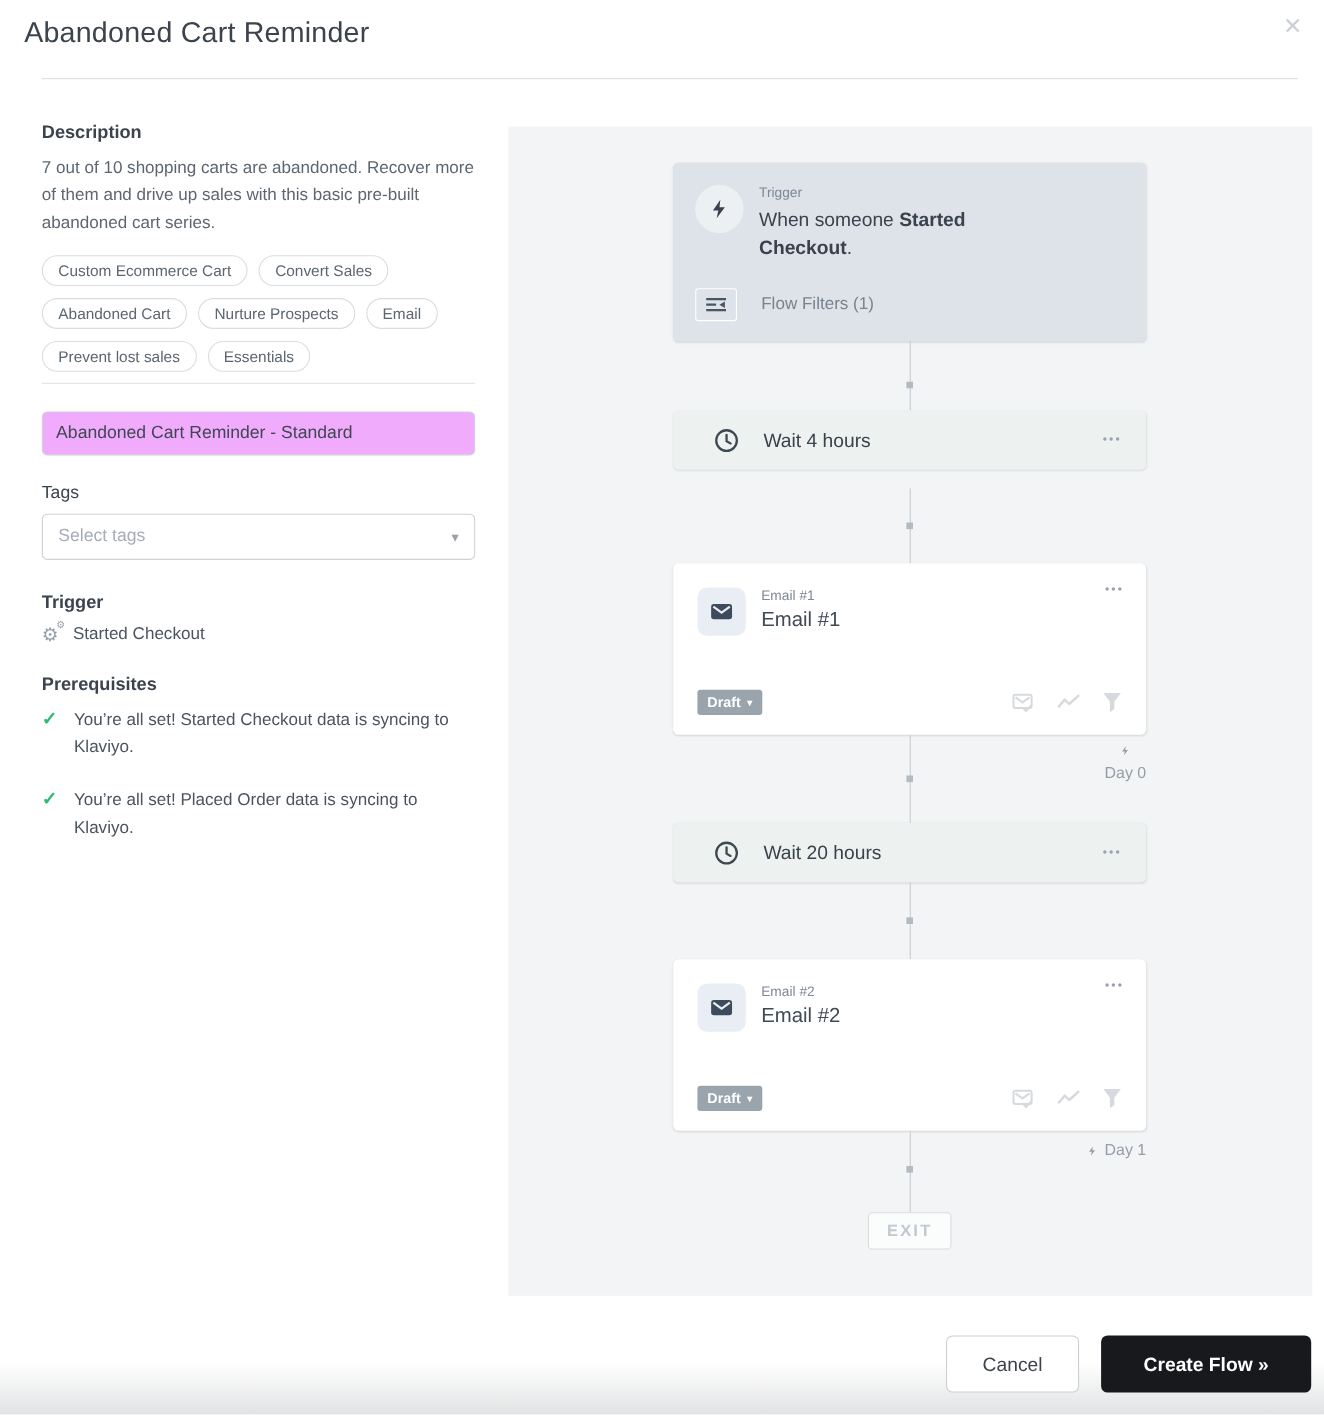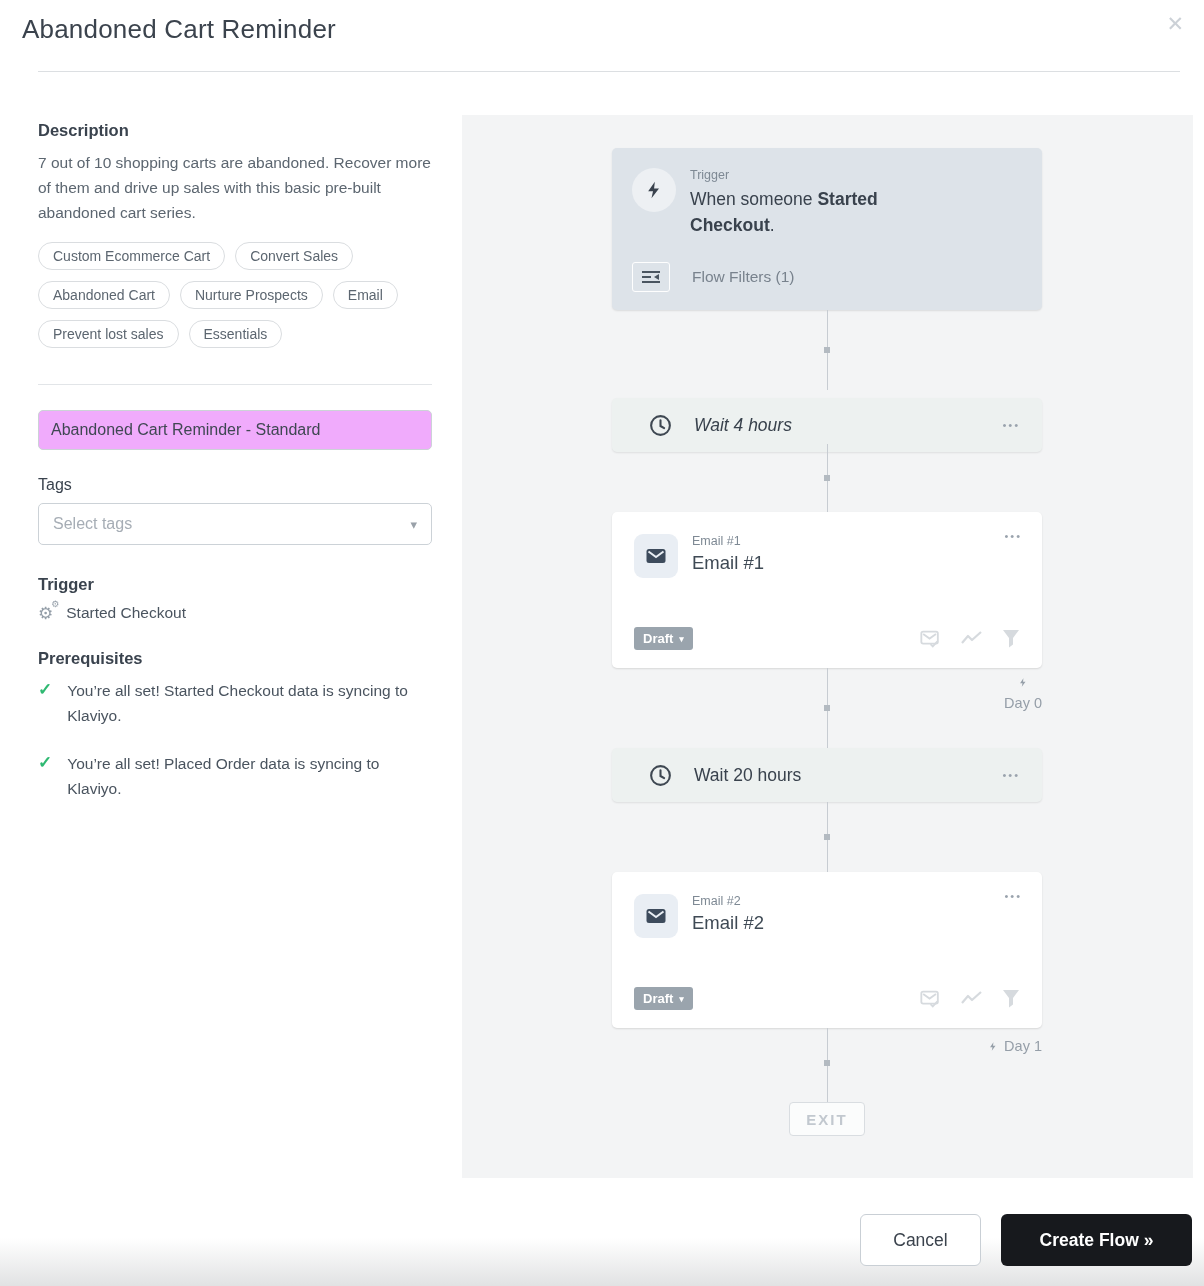--- a/index.html
+++ b/index.html
@@ -12,23 +12,23 @@
     overflow: hidden;
   }
 
   
   .modal-title { position: absolute; left: 22px; top: 14px; font-size: 26px; font-weight: 500; color: #3b434d; letter-spacing: .2px; }
   .close-btn { position: absolute; right: 14px; top: 6px; font-size: 21px; color: #ccd1d7; padding: 6px; cursor: pointer; font-weight: 400; }
   .top-divider { position: absolute; left: 38px; top: 71px; width: 1142px; border-top: 1px solid #dcdfe2; }
 
   
   .left-col { position: absolute; left: 38px; top: 110px; width: 394px; }
-  .section-heading { font-size: 16.5px; font-weight: 600; color: #3a434e; margin: 11px 0 10px; }
+  .section-heading { font-size: 16.5px; font-weight: 600; color: #3a434e; margin: 1px 0 10px; }
   .description-body { font-size: 15.5px; line-height: 25px; color: #5c6670; margin-bottom: 17px; }
-  .pill-wrap { display: flex; flex-wrap: wrap; gap: 11px 10px; margin-bottom: 36px; }
+  .pill-wrap { display: flex; flex-wrap: wrap; gap: 11px 10px; margin-bottom: 10px; }
   .pill { border: 1px solid #dadde0; border-radius: 15px; padding: 5px 14px; font-size: 14px; color: #5c6670; background: #fff; white-space: nowrap; }
   .left-divider { border-top: 1px solid #e2e5e8; margin: 0 0 25px; }
   .field-label { font-size: 16px; font-weight: 500; color: #3a434e; margin-bottom: 9px; }
   .name-input { width: 100%; height: 40px; border: 1px solid #ccd2d7; border-radius: 5px; padding: 0 12px; font-size: 16px; color: #3f4752; font-family: inherit; margin-bottom: 26px; background: #f0abfc; }
   .tags-select { width: 100%; height: 42px; border: 1px solid #ccd2d7; border-radius: 5px; padding: 0 14px; display: flex; align-items: center; justify-content: space-between; margin-bottom: 30px; cursor: pointer; background: #fff; }
   .tags-placeholder { font-size: 16px; color: #a6adb5; }
   .select-caret { font-size: 13px; color: #9aa1a9; }
   .trigger-row { display: flex; align-items: center; gap: 13px; font-size: 15.5px; color: #4a545f; margin-bottom: 16px; }
   .gear-glyph { position: relative; font-size: 17px; color: #949ea8; line-height: 1; }
   .gear-glyph .gear-mini { position: absolute; top: -5px; right: -6px; font-size: 9px; color: #949ea8; }
@@ -43,21 +43,21 @@
   .trigger-top { display: flex; gap: 14px; }
   .trigger-circle { width: 44px; height: 44px; border-radius: 50%; background: #edf0f3; display: flex; align-items: center; justify-content: center; flex: none; }
   .eyebrow { font-size: 12.5px; color: #7e8994; margin-bottom: 4px; }
   .trigger-text { font-size: 17.5px; line-height: 26px; color: #39424d; width: 255px; }
   .trigger-text b { font-weight: 700; }
   .filters-row { position: absolute; left: 20px; bottom: 18px; display: flex; align-items: center; gap: 22px; cursor: pointer; }
   .filters-iconbox { width: 38px; height: 30px; border: 1.5px solid rgba(255,255,255,.95); border-radius: 3px; display: flex; align-items: center; justify-content: center; }
   .filters-label { font-size: 15.5px; color: #78828d; }
 
   .wait-card { background: #edf1f0; height: 54px; display: flex; align-items: center; padding: 0 22px 0 36px; box-shadow: 0 1px 2px rgba(0,0,0,.09); }
-  .wait-1 { top: 283px; font-style: italic; } .wait-2 { top: 633px; }
+  .wait-1 { top: 258px; } .wait-2 { top: 633px; }
   .wait-label { font-size: 17.5px; color: #39424d; flex: 1; margin-left: 21px; }
 
   .email-card { background: #ffffff; height: 156px; box-shadow: 0 1px 2px rgba(0,0,0,.12); padding: 22px; }
   .email-1 { top: 397px; } .email-2 { top: 757px; }
   .email-top { display: flex; gap: 14px; }
   .email-iconbox { width: 44px; height: 44px; border-radius: 9px; background: #e9eef4; display: flex; align-items: center; justify-content: center; flex: none; }
   .email-title { font-size: 18.5px; color: #3f4a55; }
   .more-dots { position: absolute; top: 18px; right: 20px; font-size: 11px; letter-spacing: 2px; color: #9aa3ad; cursor: pointer; }
   .wait-card .more-dots { position: static; }
   .email-bottom { position: absolute; left: 22px; right: 22px; bottom: 18px; display: flex; align-items: flex-end; justify-content: space-between; }

